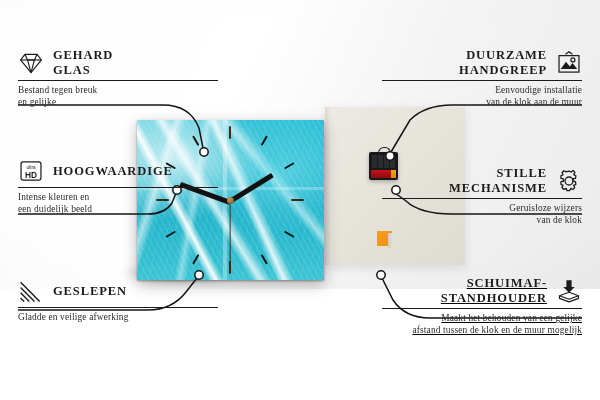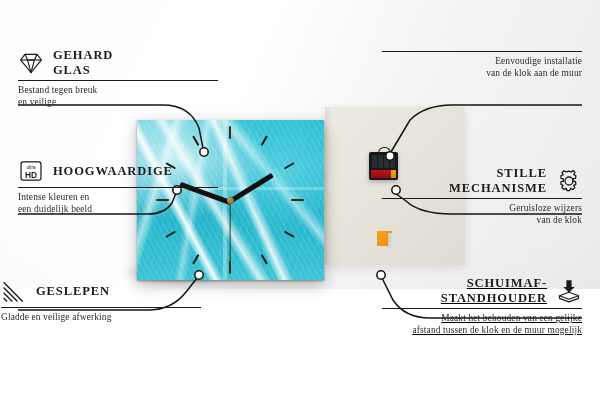--- a/index.html
+++ b/index.html
@@ -144,21 +144,21 @@
     font-size:9.4px;color:#2b2b2b;line-height:11.6px;letter-spacing:.15px;
   }
   .ico{width:26px;height:26px;flex:0 0 26px;display:block;}
 
   
   #wires{position:absolute;left:0;top:0;width:600px;height:400px;pointer-events:none;}
 
   
   #c-glas{left:18px;top:48px;}
   #c-print{left:18px;top:158px;}
-  #c-randen{left:1px;top:278px;}
+  #c-randen{left:18px;top:278px;}
   #c-handgreep{left:382px;top:48px;}
   #c-mechanisme{left:382px;top:166px;}
   #c-schuim{left:382px;top:276px;text-decoration:underline;}
 </style>
 </head>
 <body>
 
 <div id="stage">
 
   <div id="shadow"></div>
@@ -243,21 +243,21 @@
         </g>
       </svg>
       <div class="cl-title">
         <div>GEHARD</div>
         <div>GLAS</div>
       </div>
     </div>
     <div class="cl-rule"></div>
     <div class="cl-sub">
       <div>Bestand tegen breuk</div>
-      <div>en veilige</div>
+      <div>en gelijke</div>
     </div>
   </div>
 
   <div class="callout left" id="c-print">
     <div class="cl-head">
       <svg class="ico" viewBox="0 0 30 30">
         <rect x="3.5" y="4.5" width="23" height="21" rx="2.5" fill="none" stroke="#1b1b1b" stroke-width="1.4"></rect>
         <text x="15" y="13" font-family="Liberation Sans, sans-serif" font-size="5.4" text-anchor="middle" fill="#1b1b1b">ultra</text>
         <text x="15" y="22.5" font-family="Liberation Sans, sans-serif" font-size="9.6" font-weight="bold" text-anchor="middle" fill="#1b1b1b">HD</text>
       </svg>
@@ -287,20 +287,34 @@
       </div>
     </div>
     <div class="cl-rule"></div>
     <div class="cl-sub">
       <div>Gladde en veilige afwerking</div>
       <div></div>
     </div>
   </div>
 
   <div class="callout right" id="c-handgreep">
+    <div class="cl-head">
+      <svg class="ico" viewBox="0 0 30 30">
+        <g fill="none" stroke="#1b1b1b" stroke-width="1.4">
+          <path d="M11 5 L15 2 L19 5"></path>
+          <rect x="3.5" y="6.5" width="23" height="19"></rect>
+          <path d="M5.5 22 L11.5 13.5 L16 19 L19 15 L24.5 22 Z" fill="#1b1b1b" stroke="none"></path>
+          <circle cx="19.5" cy="11.5" r="2.3"></circle>
+        </g>
+      </svg>
+      <div class="cl-title">
+        <div>DUURZAME</div>
+        <div>HANDGREEP</div>
+      </div>
+    </div>
     <div class="cl-rule"></div>
     <div class="cl-sub">
       <div>Eenvoudige installatie</div>
       <div>van de klok aan de muur</div>
     </div>
   </div>
 
   <div class="callout right" id="c-mechanisme">
     <div class="cl-head">
       <svg class="ico" viewBox="0 0 30 30">

